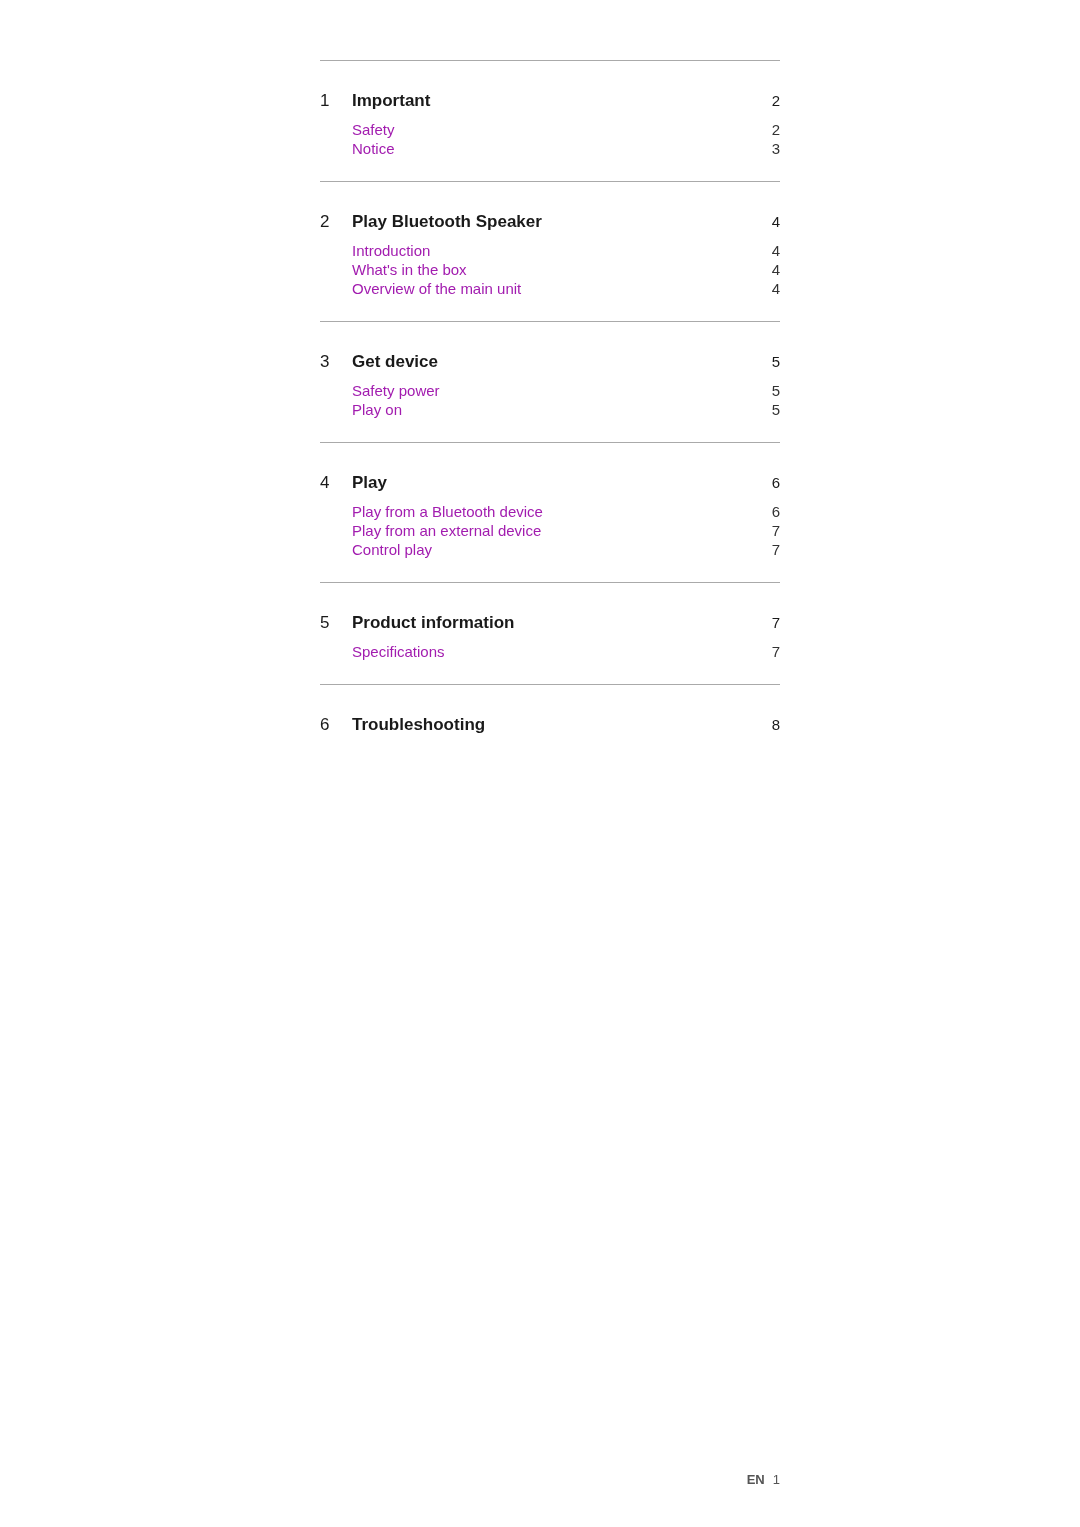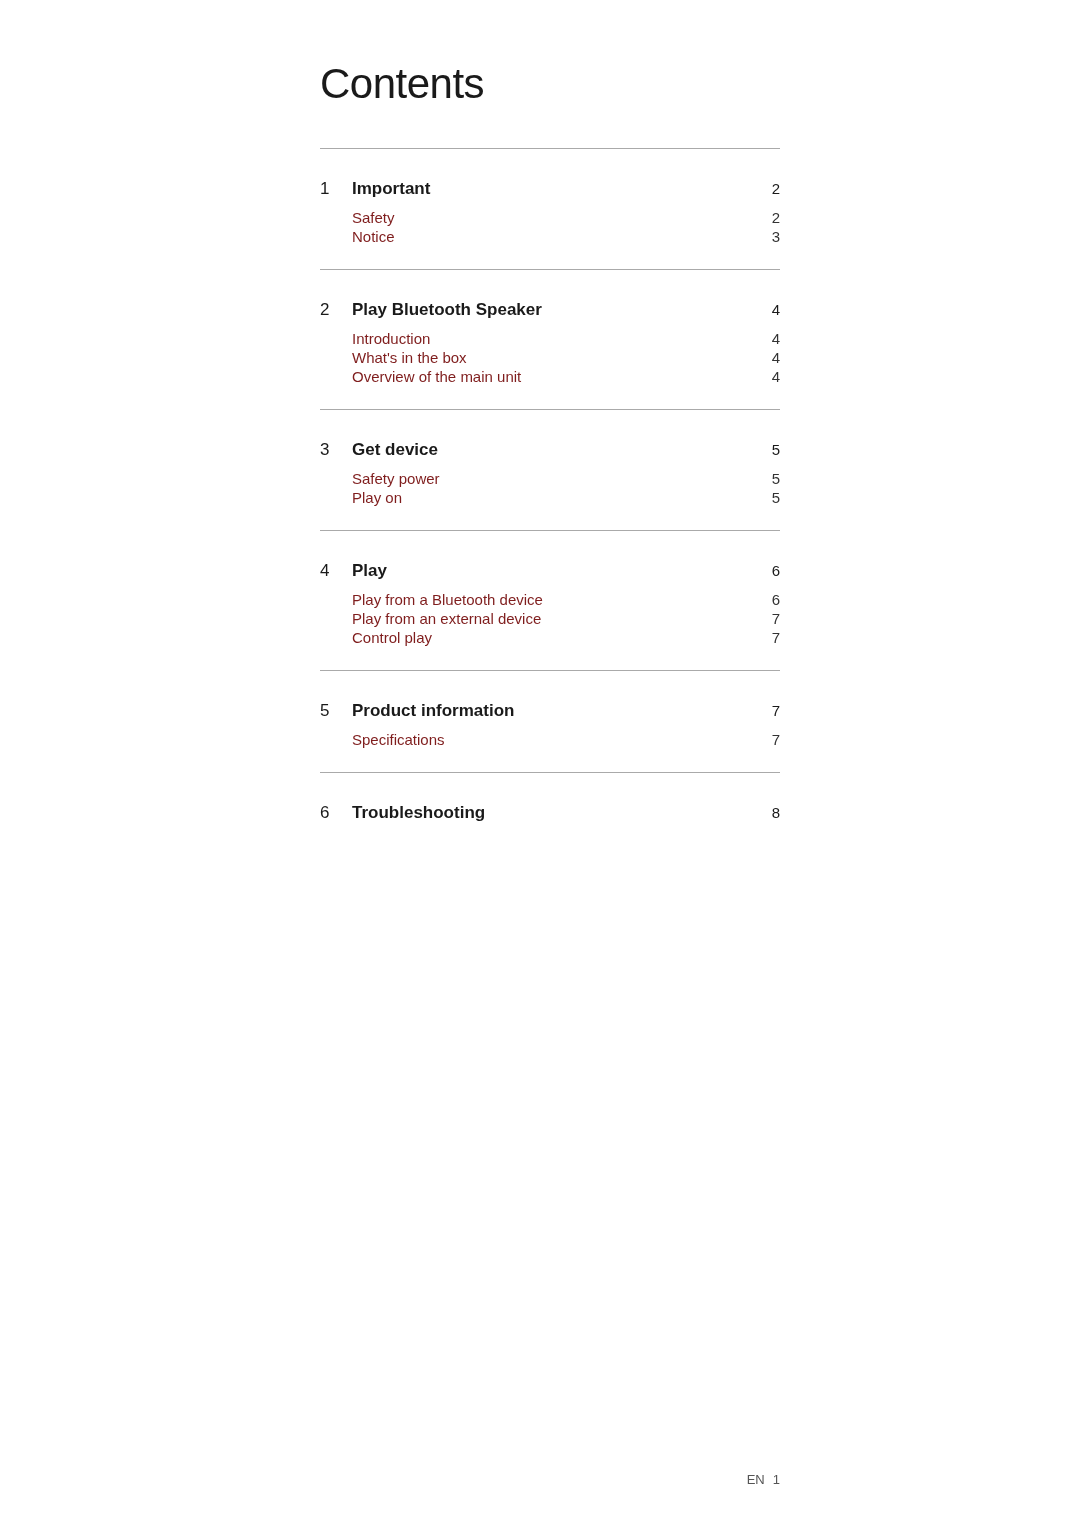--- a/index.html
+++ b/index.html
@@ -75,21 +75,21 @@
 
     .toc-sub-row {
       display: flex;
       justify-content: space-between;
       align-items: baseline;
       margin-bottom: 2px;
     }
 
     .toc-sub-label {
       font-size: 15px;
-      color: #7f1d1d;
+      color: #a21caf;
       font-weight: 400;
     }
 
     .toc-sub-page {
       font-size: 15px;
       color: #333333;
       font-weight: 400;
     }
 
     .footer {
@@ -97,28 +97,27 @@
       bottom: 40px;
       right: 40px;
       font-size: 13px;
       color: #555555;
       display: flex;
       align-items: center;
       gap: 8px;
     }
 
     .footer-lang {
-      font-weight: 400;
+      font-weight: 700;
     }
   </style>
 </head>
 <body>
 
 <div class="page">
-  <h1 class="page-title">Contents</h1>
 
   <div id="toc-container">
       <div class="toc-section">
         <div class="toc-main-row">
           <div class="toc-main-left">
             <span class="toc-number">1</span>
             <span class="toc-title">Important</span>
           </div>
           <span class="toc-page">2</span>
         </div>

